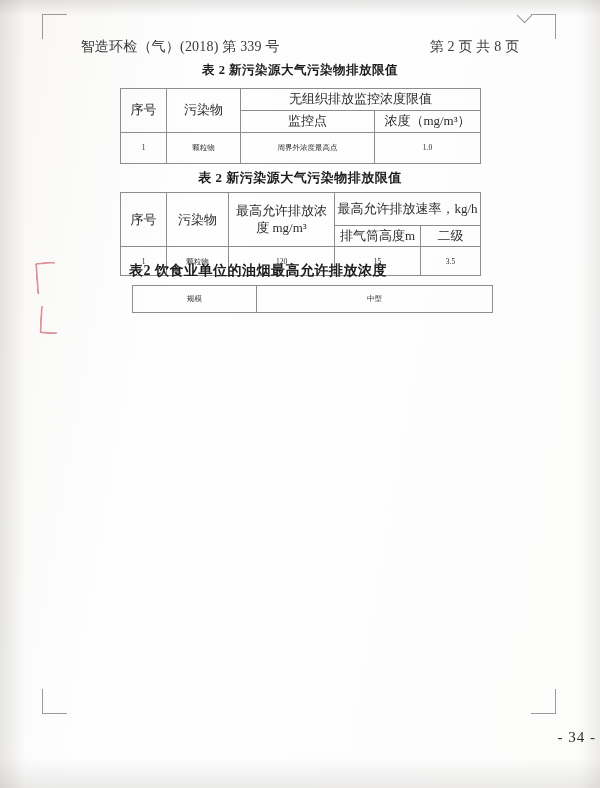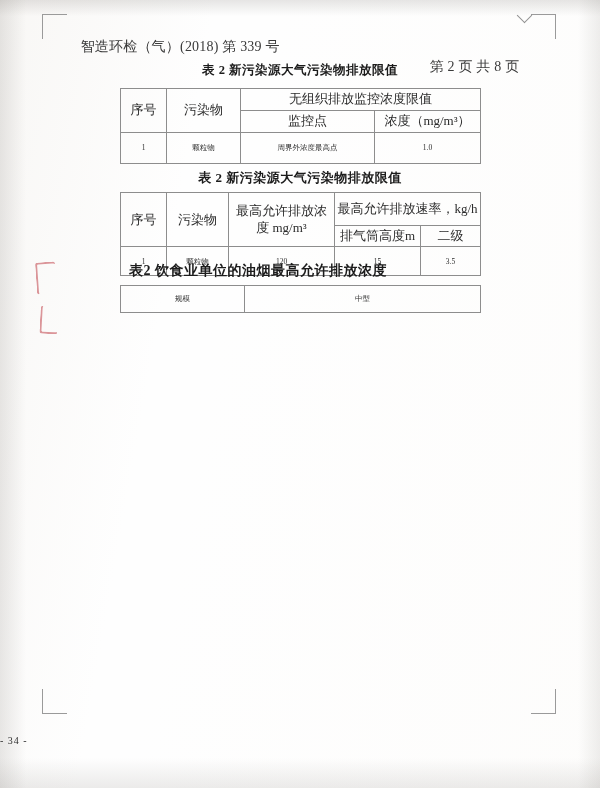--- a/index.html
+++ b/index.html
@@ -102,21 +102,21 @@
     left: 0; top: 38px;
     width: 600px;
     display: flex;
     justify-content: center;
     gap: 150px;
     font-size: 14px;
     letter-spacing: 0.2px;
     color: #3a3a3a;
   }
   .header .doc-no { white-space: nowrap; }
-  .header .pageno { white-space: nowrap; margin-top: 20px; }
+  .header .pageno { white-space: nowrap; }
 
   .content {
     position: absolute;
     left: 0; top: 0;
     width: 600px;
   }
 
   .table-title {
     text-align: center;
     font-weight: bold;
@@ -149,30 +149,30 @@
   #table1 td.r2 { height: 17px; }
   #table1 td.r3 { height: 26px; }
 
   
   #table2 { left: 120px; top: 192px; width: 360px; }
   #table2 td.r1 { height: 28px; }
   #table2 td.r2 { height: 16px; }
   #table2 td.r3 { height: 24px; }
 
   
-  #table3 { left: 120px; top: 285px; width: 360px; }
+  #table3 { left: 132px; top: 285px; width: 360px; }
   #table3 td { height: 22px; }
   #table3 td.left { text-align: center; }
 
   .footer-page {
     position: absolute;
     left: 0; bottom: 42px;
     width: 596px;
-    text-align: left;
-    font-size: 10px;
+    text-align: right;
+    font-size: 15px;
     color: #2e2e2e;
     letter-spacing: 1px;
   }
 </style>
 </head>
 <body>
 
 <div class="page">
 
   <div class="edge-left"></div>

